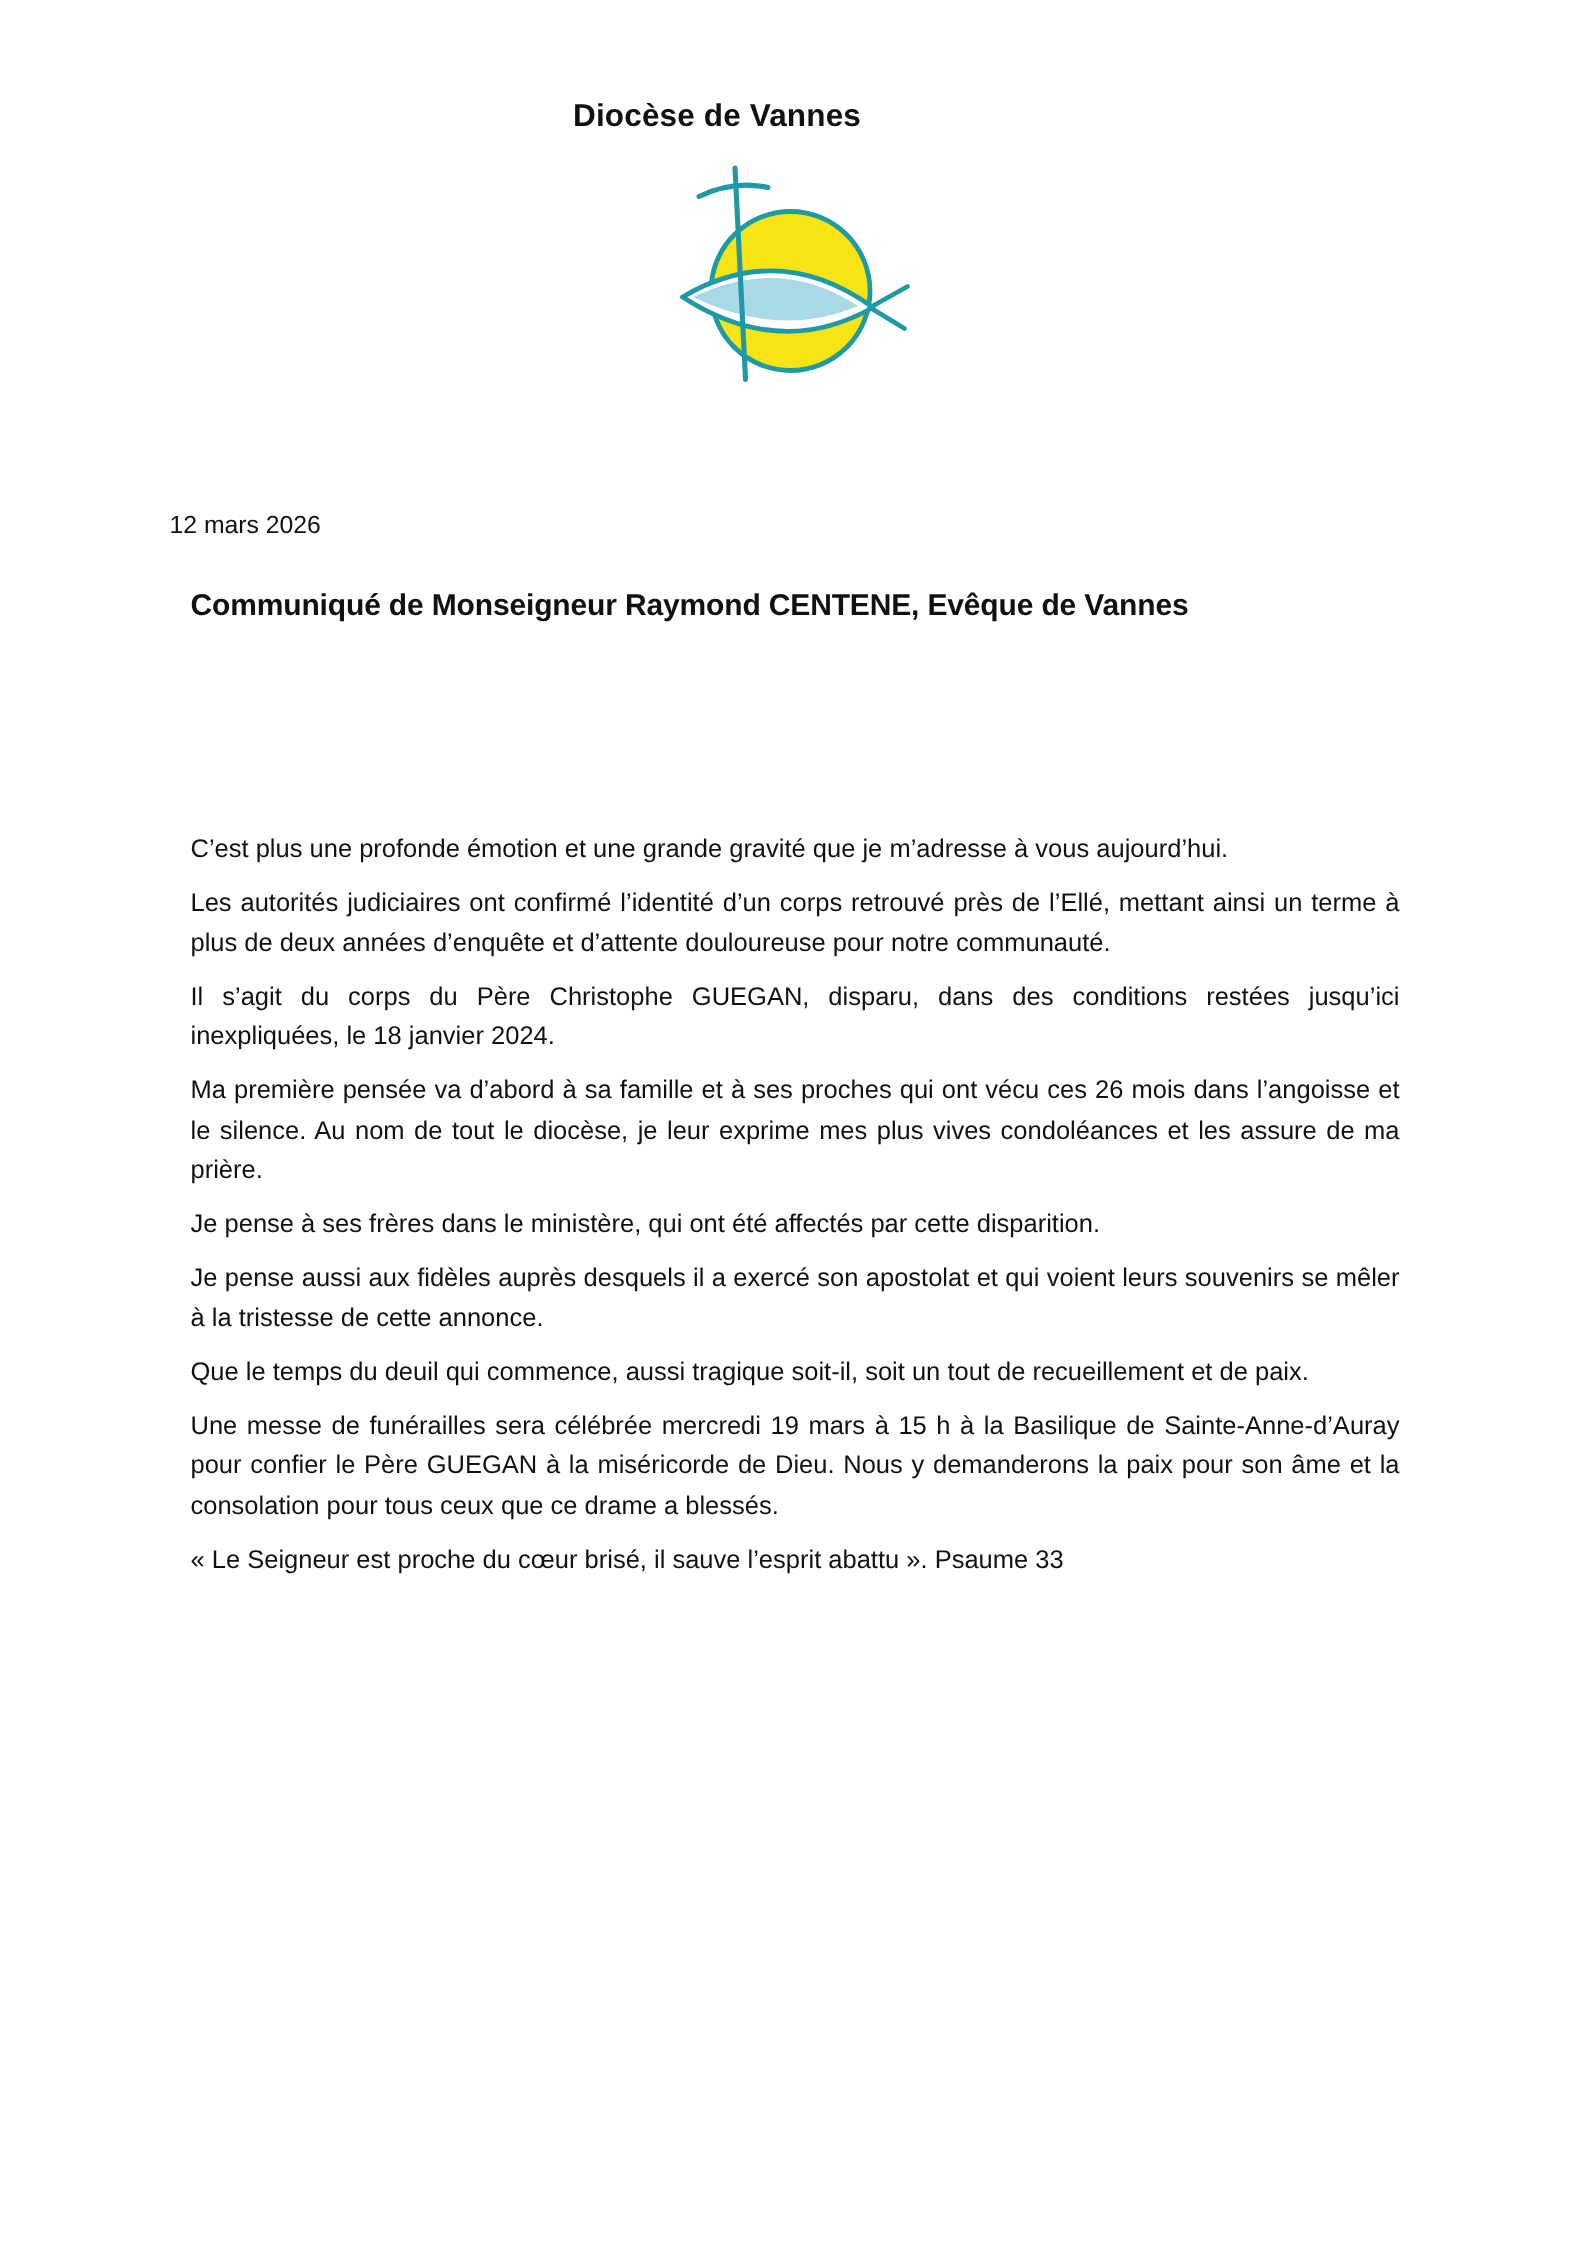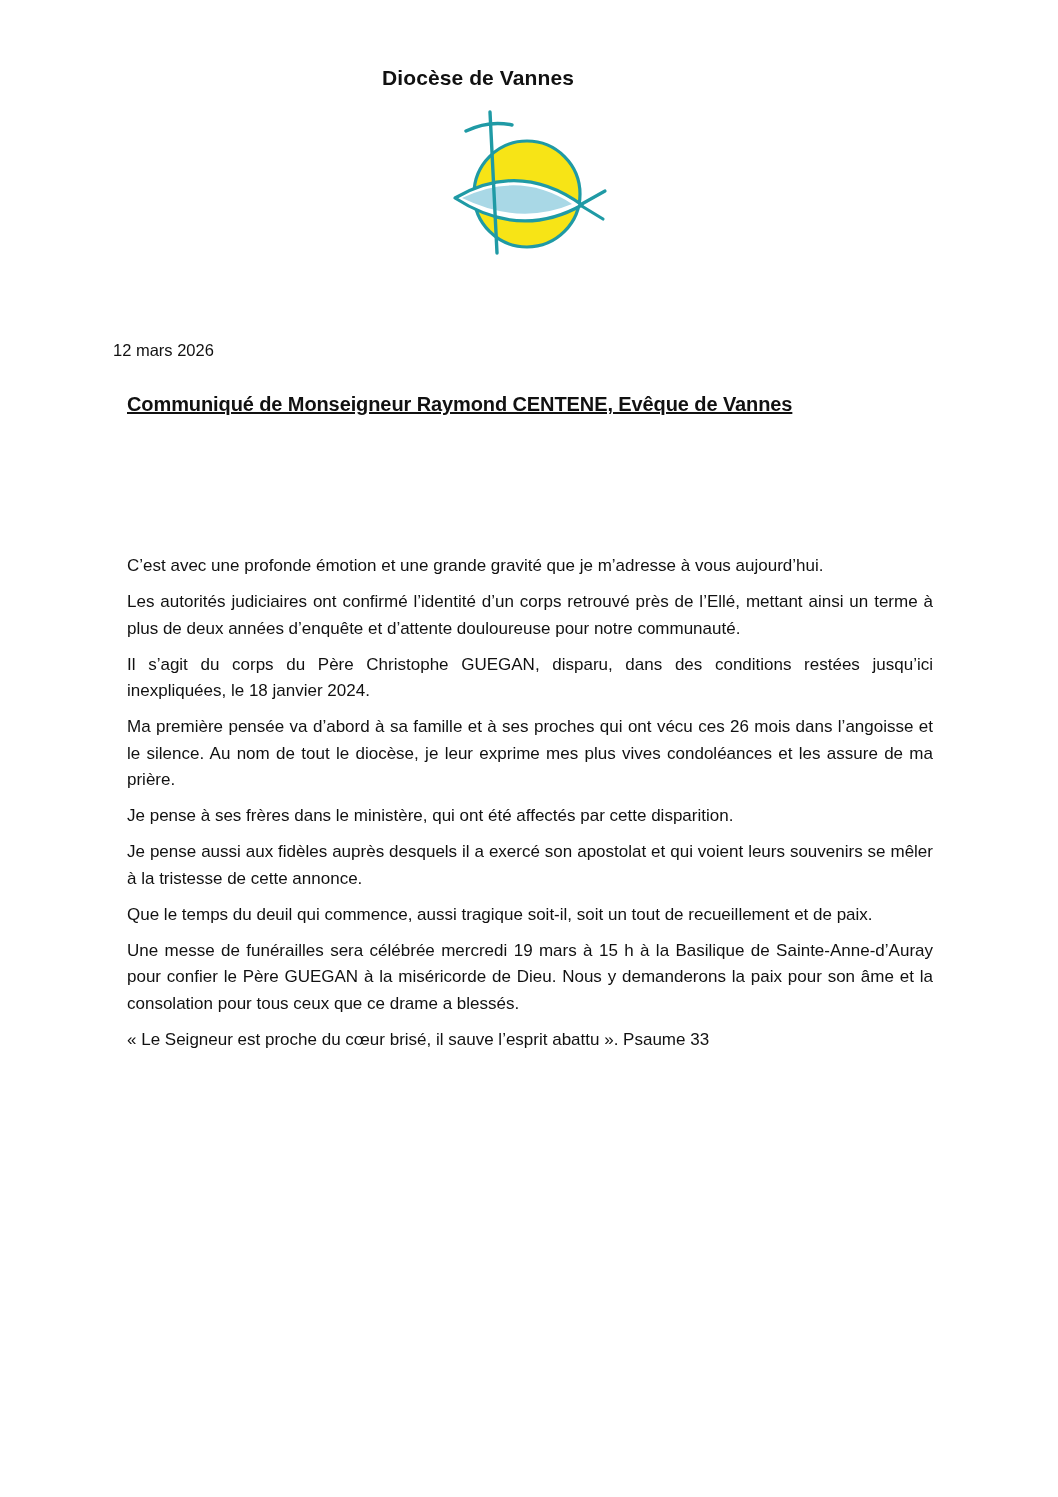--- a/index.html
+++ b/index.html
@@ -35,21 +35,20 @@
       top: 341px;
       font-size: 16.5px;
     }
     .heading {
       position: absolute;
       left: 127px;
       top: 393px;
       font-weight: bold;
       font-size: 20px;
       letter-spacing: -0.1px;
-      text-decoration: underline;
     }
     .body {
       position: absolute;
       left: 127px;
       top: 553px;
       width: 806px;
       font-size: 17px;
       line-height: 26.5px;
     }
     .body p {
@@ -78,21 +77,21 @@
     <line x1="490" y1="112" x2="497" y2="253" stroke="#1f9aa5" stroke-width="3.4" stroke-linecap="round"></line>
 
     <path d="M466,131 Q489,120 512,125" fill="none" stroke="#1f9aa5" stroke-width="3.4" stroke-linecap="round"></path>
   </svg>
 
   <div class="date">12 mars 2026</div>
 
   <div class="heading">Communiqué de Monseigneur Raymond CENTENE, Evêque de Vannes</div>
 
   <div class="body">
-    <p>C’est avec une profonde émotion et une grande gravité que je m’adresse à vous aujourd’hui.</p>
+    <p>C’est plus une profonde émotion et une grande gravité que je m’adresse à vous aujourd’hui.</p>
     <p>Les autorités judiciaires ont confirmé l’identité d’un corps retrouvé près de l’Ellé, mettant ainsi un terme à plus de deux années d’enquête et d’attente douloureuse pour notre communauté.</p>
     <p>Il s’agit du corps du Père Christophe GUEGAN, disparu, dans des conditions restées jusqu’ici inexpliquées, le 18 janvier 2024.</p>
     <p>Ma première pensée va d’abord à sa famille et à ses proches qui ont vécu ces 26 mois dans l’angoisse et le silence. Au nom de tout le diocèse, je leur exprime mes plus vives condoléances et les assure de ma prière.</p>
     <p>Je pense à ses frères dans le ministère, qui ont été affectés par cette disparition.</p>
     <p>Je pense aussi aux fidèles auprès desquels il a exercé son apostolat et qui voient leurs souvenirs se mêler à la tristesse de cette annonce.</p>
     <p>Que le temps du deuil qui commence, aussi tragique soit-il, soit un tout de recueillement et de paix.</p>
     <p>Une messe de funérailles sera célébrée mercredi 19 mars à 15 h à la Basilique de Sainte-Anne-d’Auray pour confier le Père GUEGAN à la miséricorde de Dieu. Nous y demanderons la paix pour son âme et la consolation pour tous ceux que ce drame a blessés.</p>
     <p class="quote">« Le Seigneur est proche du cœur brisé, il sauve l’esprit abattu ». Psaume 33</p>
   </div>
 

